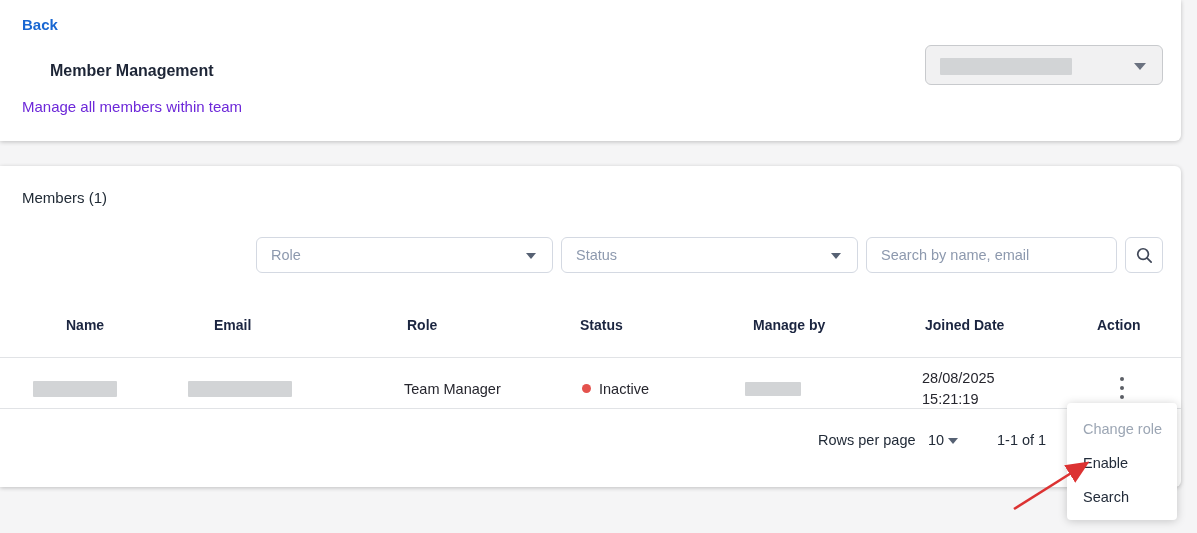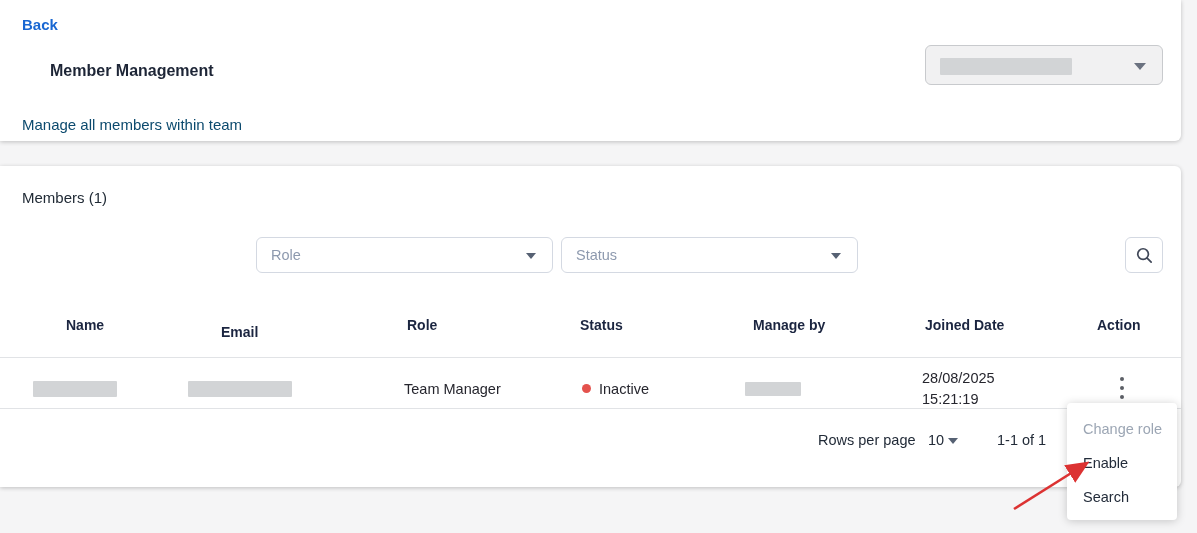--- a/index.html
+++ b/index.html
@@ -13,21 +13,21 @@
   }
   .card {
     position:absolute; left:0; background:#ffffff;
     box-shadow:0 1px 4px rgba(0,0,0,0.22);
   }
   .top-card { top:0; width:1181px; height:141px; border-radius:0 0 6px 0; }
   .members-card { top:166px; width:1181px; height:321px; border-radius:0 6px 6px 0; }
 
   .back-link { position:absolute; left:22px; top:16px; color:#1967d2; font-weight:700; font-size:15px; cursor:pointer; }
   .page-title { position:absolute; left:22px; top:62px; font-weight:700; font-size:16px; color:#1d2536;margin-left:28px; }
-  .page-subtitle { position:absolute; left:22px; top:116px; font-size:15px; color:#0c4a6e;text-align:center; }
+  .page-subtitle { position:absolute; left:22px; top:98px; font-size:15px; color:#6d28d9;text-align:center; }
 
   .team-select {
     position:absolute; left:925px; top:45px; width:238px; height:40px;
     background:#f1f1f2; border:1px solid #c8cacd; border-radius:6px; cursor:pointer;
   }
   .redact { background:#d2d4d6; border-radius:1px; }
   .team-select .redact { position:absolute; left:14px; top:12px; width:132px; height:17px; }
   .caret {
     width:0; height:0; border-left:6px solid transparent; border-right:6px solid transparent;
     border-top:7px solid #6b7280;
@@ -59,21 +59,21 @@
   }
   .search-box input::placeholder { color:#8d99ae; }
   .search-btn {
     position:absolute; left:1125px; top:0; width:38px; height:36px;
     background:#fff; border:1px solid #d4d9e2; border-radius:6px;
     display:flex; align-items:center; justify-content:center; cursor:pointer;
   }
 
   .thead { position:absolute; top:151px; left:0; width:1181px; height:14px; }
   .th { position:absolute; font-weight:700; font-size:14px; color:#1b2540; white-space:nowrap; }
-  .th0 { left:44px;padding-left:22px; } .th1 { left:221px;margin-top:7px; } .th2 { left:407px; } .th3 { left:580px; }
+  .th0 { left:44px;padding-left:22px; } .th1 { left:214px; } .th2 { left:407px; } .th3 { left:580px; }
   .th4 { left:753px; } .th5 { left:925px; } .th6 { left:1097px; }
 
   .trow {
     position:absolute; top:191px; left:0; width:1181px; height:52px;
     border-top:1px solid #e1e3e6; border-bottom:1px solid #e1e3e6;
   }
   .cell-text { position:absolute; font-size:14.5px; color:#26262e; white-space:nowrap; }
   .name-redact { position:absolute; left:33px; top:23px; width:84px; height:16px; }
   .email-redact { position:absolute; left:188px; top:23px; width:104px; height:16px; }
   .role-cell { left:404px; top:23px; }
@@ -124,20 +124,23 @@
 
   <div class="filter-row">
     <div class="select-box role-select">
       <span class="placeholder">Role</span>
       <span class="caret"></span>
     </div>
     <div class="select-box status-select">
       <span class="placeholder">Status</span>
       <span class="caret"></span>
     </div>
+    <div class="search-box">
+      <input type="text" placeholder="Search by name, email" style="">
+    </div>
     <button class="search-btn">
       <svg width="19" height="19" viewBox="0 0 20 20">
         <circle cx="8.5" cy="8.5" r="5.6" fill="none" stroke="#3f4757" stroke-width="1.8"></circle>
         <line x1="12.8" y1="12.8" x2="17" y2="17" stroke="#3f4757" stroke-width="1.8" stroke-linecap="round"></line>
       </svg>
     </button>
   </div>
 
   <div class="thead">
     <span class="th th0">Name</span>

